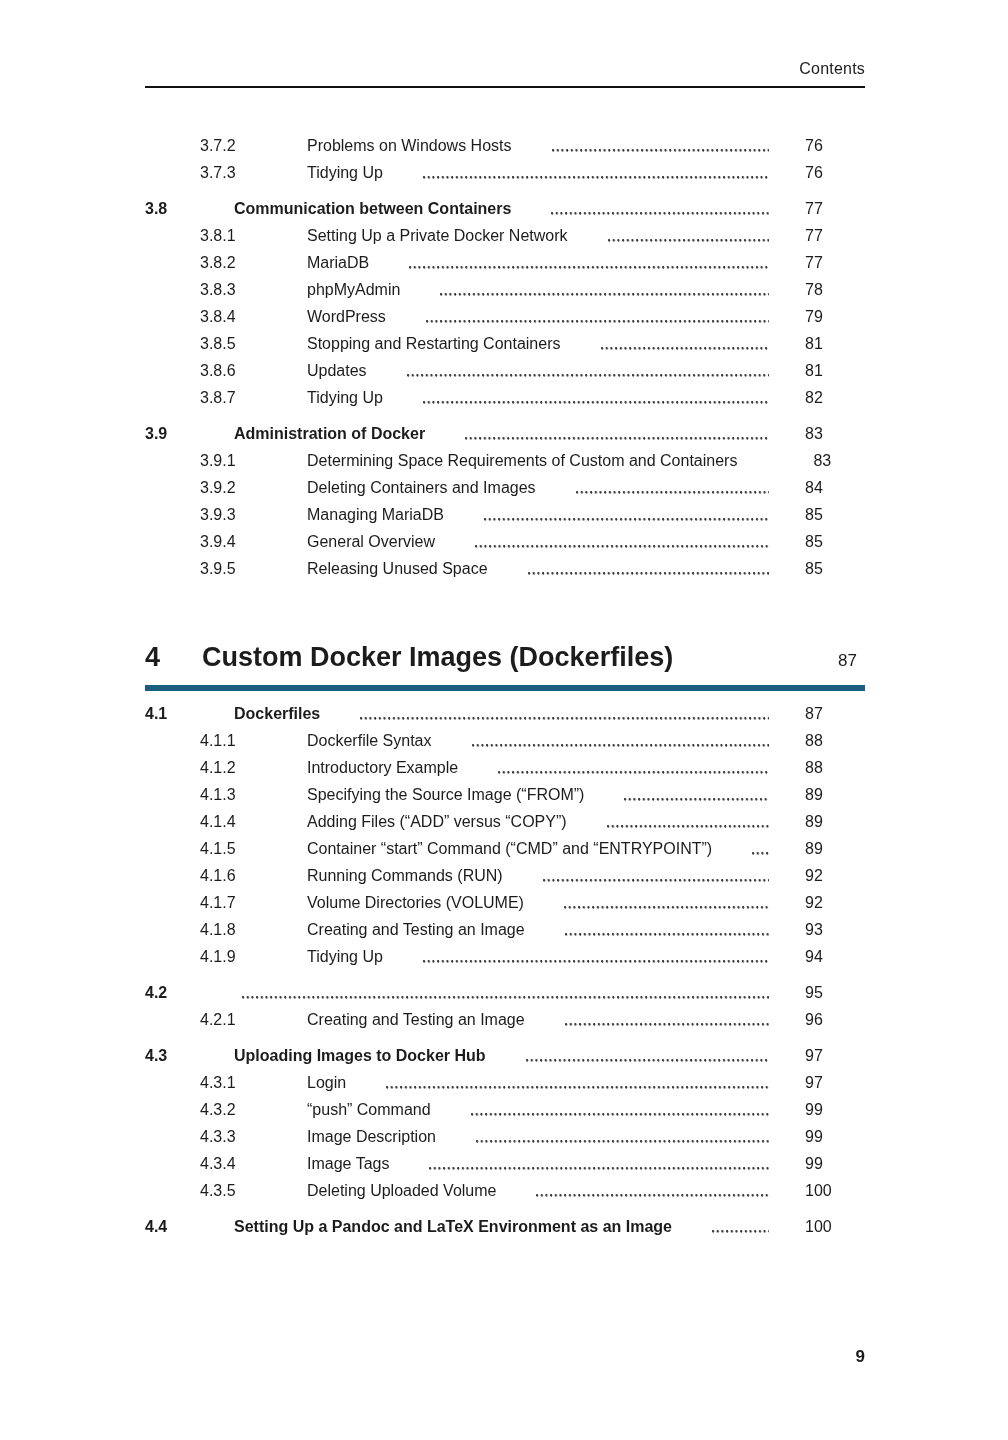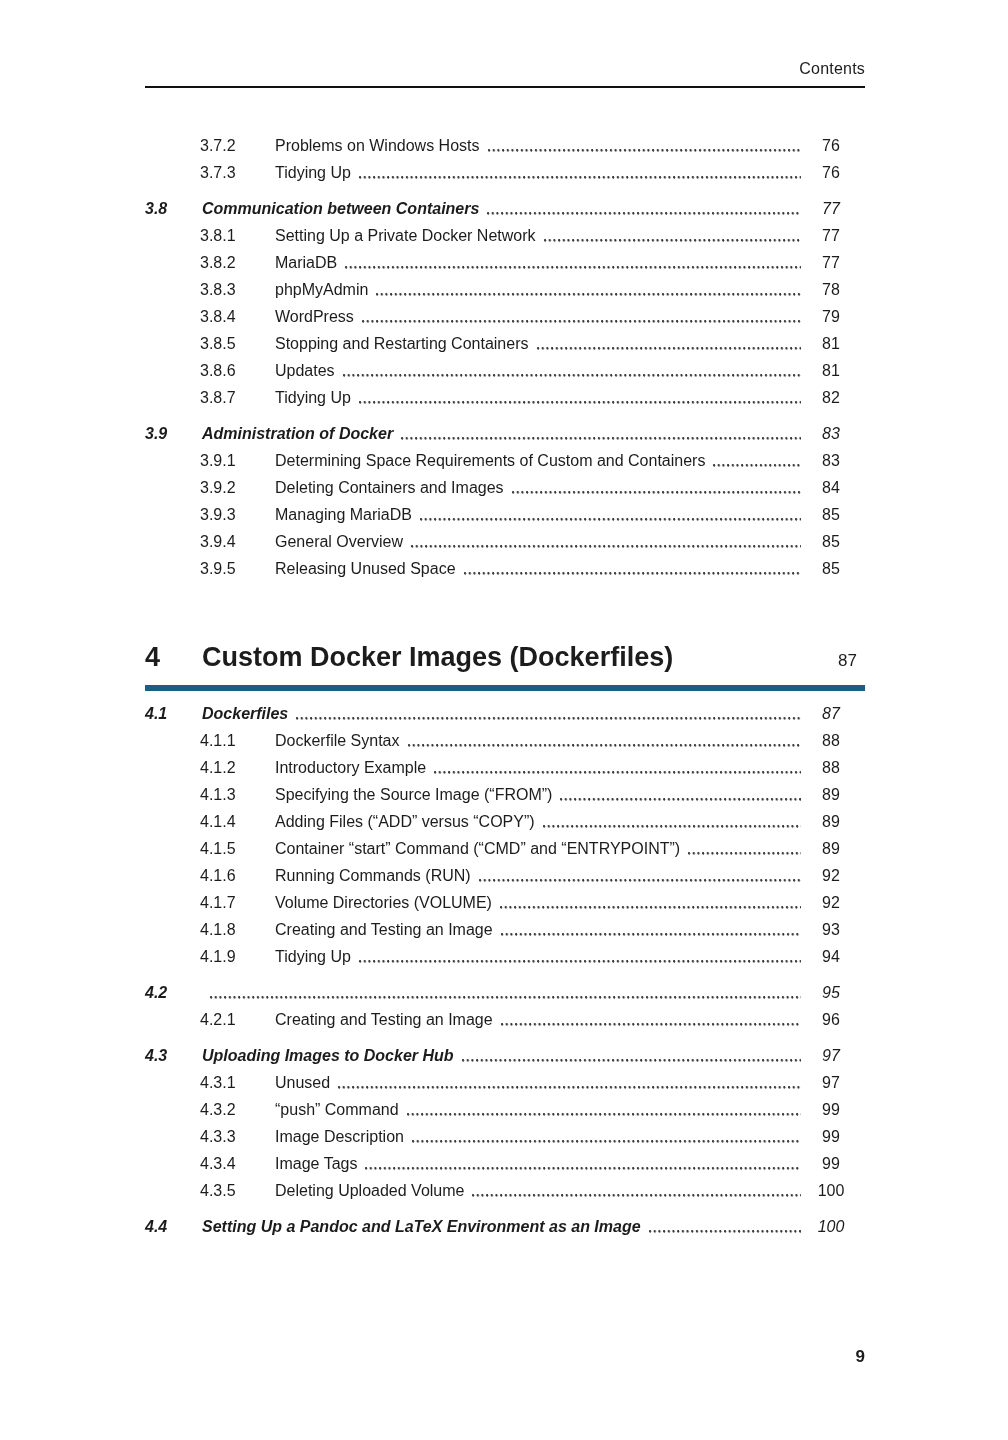--- a/index.html
+++ b/index.html
@@ -41,25 +41,25 @@
   
   .toc-list {
     margin-top: 44px;
   }
   .toc-row {
     display: flex;
     align-items: stretch;
     line-height: 27px;
     font-size: 16px;
     white-space: nowrap;
+    gap: 32px;
   }
   .toc-row.top {
     margin-top: 9px;
     font-weight: bold;
-    font-style: italic;
   }
   .toc-row.top .num {
     width: 57px;
     flex: 0 0 57px;
   }
   .toc-row.sub .num {
     margin-left: 55px;
     width: 75px;
     flex: 0 0 75px;
   }
@@ -72,21 +72,21 @@
     height: 3px;
     margin: 0 4px 7px 8px;
     background-image: radial-gradient(circle at 1.1px 1.4px, #3a3a3a 1.05px, rgba(0,0,0,0) 1.35px);
     background-size: 4.7px 3px;
     background-repeat: repeat-x;
     background-position: left bottom;
   }
   .toc-row .pg {
     flex: 0 0 60px;
     width: 60px;
-    text-align: center;
+    text-align: left;
     padding-right: 8px;
     box-sizing: border-box;
     font-weight: normal;
   }
   
   .chapter-heading {
     display: flex;
     align-items: baseline;
     margin-top: 58px;
     font-weight: bold;
@@ -315,21 +315,21 @@
           <span class="pg">96</span>
         </div>
         <div class="toc-row top">
           <span class="num">4.3</span>
           <span class="title">Uploading Images to Docker Hub</span>
           <span class="leader"></span>
           <span class="pg">97</span>
         </div>
         <div class="toc-row sub">
           <span class="num">4.3.1</span>
-          <span class="title">Unused</span>
+          <span class="title">Login</span>
           <span class="leader"></span>
           <span class="pg">97</span>
         </div>
         <div class="toc-row sub">
           <span class="num">4.3.2</span>
           <span class="title">“push” Command</span>
           <span class="leader"></span>
           <span class="pg">99</span>
         </div>
         <div class="toc-row sub">

